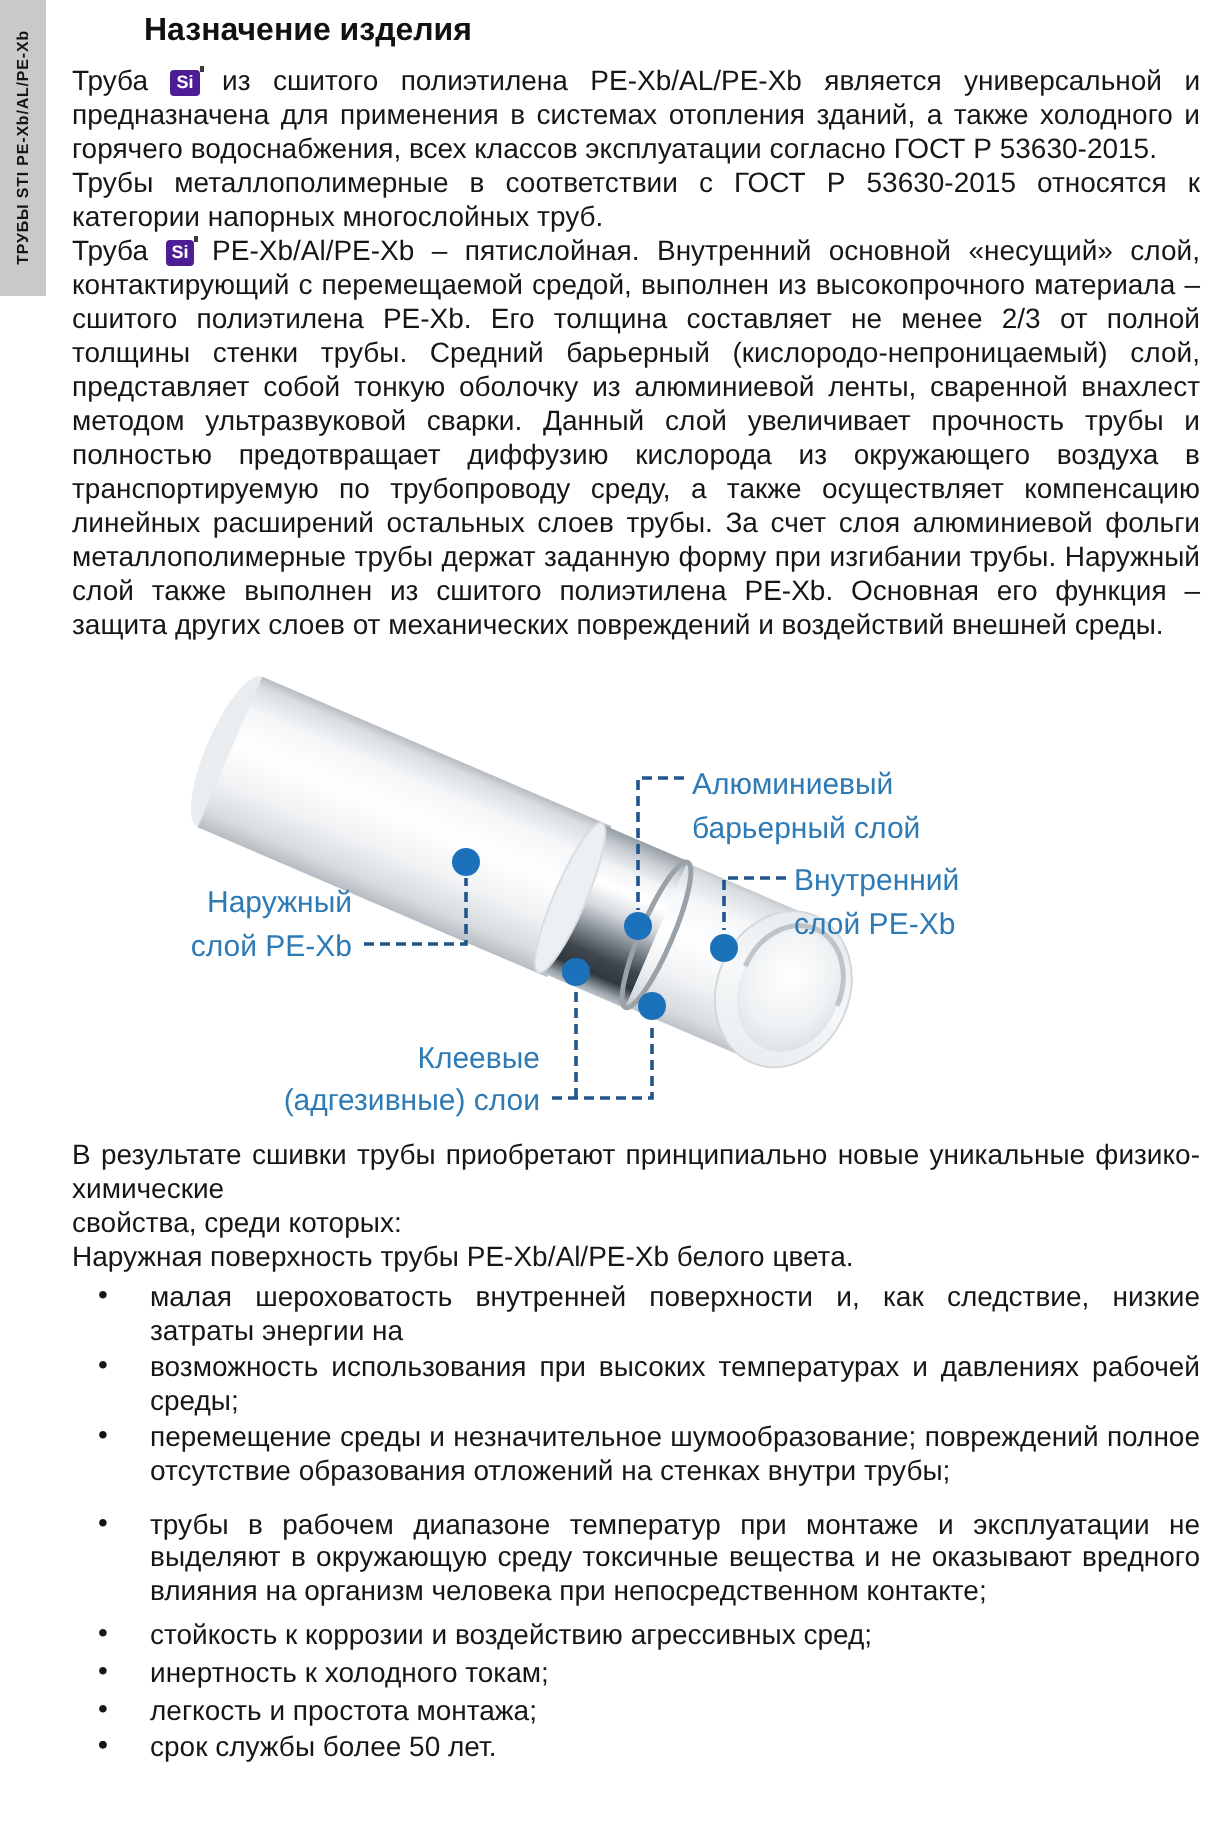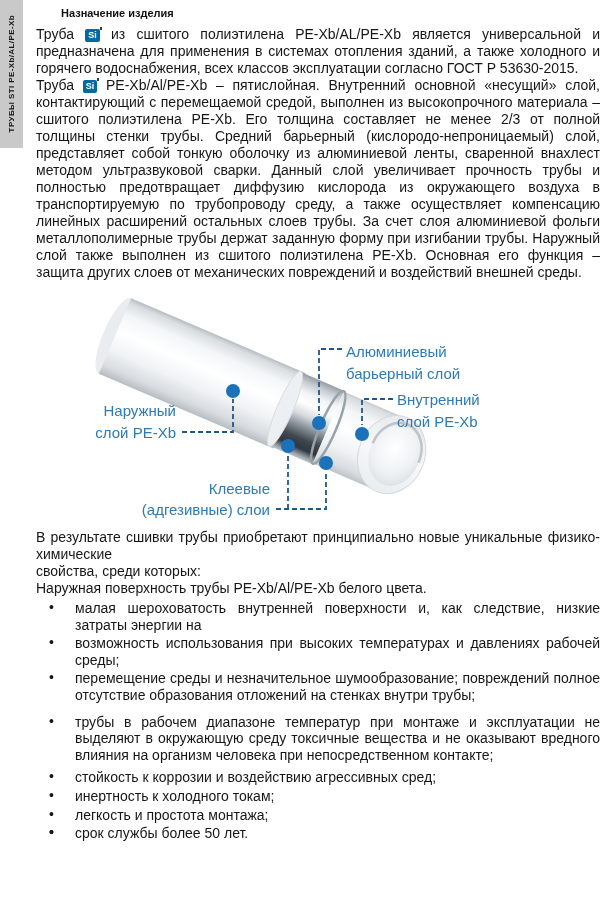--- a/index.html
+++ b/index.html
@@ -14,27 +14,27 @@
   .side-tab{
     position:absolute;left:0;top:0;width:23px;height:148px;
     background:#c9c9c9;display:flex;align-items:center;justify-content:center;
   }
   .side-tab-text{
     writing-mode:vertical-rl;transform:rotate(180deg);
     font-size:8px;font-weight:bold;letter-spacing:.4px;color:#151515;white-space:nowrap;
   }
 
   .content{position:absolute;left:36px;top:0;width:564px;}
-  h1.title{font-size:11px;font-weight:bold;margin:7px 0 7px 25px;color:#111;}
+  h1.title{font-size:16px;font-weight:bold;margin:7px 0 7px 36px;color:#111;}
   p.body{font-size:14px;line-height:17px;text-align:justify;margin:0;}
   p.body.gap-top{margin-top:3px;}
   .prewrap{white-space:pre-line;}
 
   .sti-logo{
-    display:inline-block;background:#0369a1;color:#fff;
+    display:inline-block;background:#4c1d95;color:#fff;
     font-size:9px;font-weight:bold;line-height:11px;padding:1px 3px;
     border-radius:2px;vertical-align:1px;position:relative;
   }
   .sti-logo::after{content:"";position:absolute;top:-2px;right:-2px;width:2px;height:3px;background:#3a3a3a;}
 
   .diagram{position:relative;width:565px;height:232px;margin:13px 0 1px -1px;}
   .diagram svg{display:block;}
   .diagram text{font-family:"Liberation Sans",sans-serif;font-size:15px;}
 
   ul.features{list-style:none;margin:3px 0 0 0;padding:0;font-size:14px;line-height:16.6px;}
@@ -51,20 +51,21 @@
   <div class="side-tab">
     <span class="side-tab-text">ТРУБЫ STI PE-Xb/AL/PE-Xb</span>
   </div>
 
   <div class="content">
 
     <h1 class="title">Назначение изделия</h1>
 
     <p class="body"><span>Труба</span> <span class="sti-logo">Si</span> <span>из сшитого полиэтилена PE-Xb/AL/PE-Xb является универсальной и предназначена для применения в системах отопления зданий, а также холодного и горячего водоснабжения, всех классов эксплуатации согласно ГОСТ Р 53630-2015.</span></p>
 
+    <p class="body">Трубы металлополимерные в соответствии с ГОСТ Р 53630-2015 относятся к категории напорных многослойных труб.</p>
 
     <p class="body"><span>Труба</span> <span class="sti-logo">Si</span> <span>PE-Xb/Al/PE-Xb – пятислойная. Внутренний основной «несущий» слой, контактирующий с перемещаемой средой, выполнен из высокопрочного материала – сшитого полиэтилена PE-Xb. Его толщина составляет не менее 2/3 от полной толщины стенки трубы. Средний барьерный (кислородо-непроницаемый) слой,  представляет собой тонкую оболочку из алюминиевой ленты, сваренной внахлест методом ультразвуковой сварки. Данный слой увеличивает прочность трубы и полностью предотвращает диффузию кислорода из окружающего воздуха в транспортируемую по трубопроводу среду, а также осуществляет компенсацию линейных расширений остальных слоев трубы. За счет слоя алюминиевой фольги металлополимерные трубы держат заданную форму при изгибании трубы. Наружный слой также выполнен из сшитого полиэтилена PE-Xb. Основная его функция – защита других слоев от механических повреждений и воздействий внешней среды.</span></p>
 
     <div class="diagram">
       <svg width="565" height="232" viewBox="0 0 565 232" xmlns="http://www.w3.org/2000/svg">
         <defs>
           <linearGradient id="pipeG" x1="0" y1="-42" x2="0" y2="42" gradientUnits="userSpaceOnUse">
             <stop offset="0" stop-color="#aeb5bb"></stop>
             <stop offset="0.07" stop-color="#d8dde0"></stop>
             <stop offset="0.22" stop-color="#f4f6f8"></stop>

